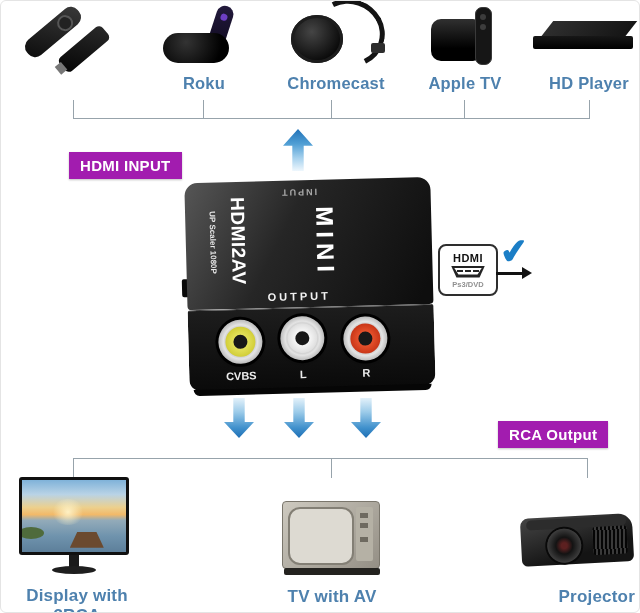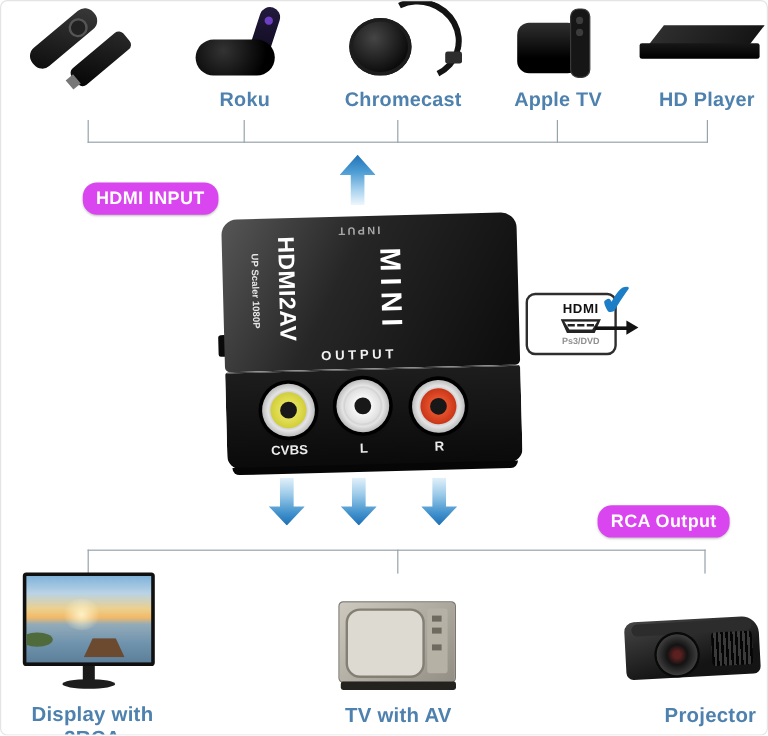--- a/index.html
+++ b/index.html
@@ -32,22 +32,22 @@
     background:linear-gradient(180deg,#2172b8 0%,#4f9ed4 35%,#a8d2ee 70%,#eef7fd 100%);
   }
   .arrow-down{
     width:30px;height:40px;
     clip-path:polygon(31% 0,69% 0,69% 60%,100% 60%,50% 100%,0 60%,31% 60%);
     background:linear-gradient(180deg,#e3f1fa 0%,#9ccbe9 35%,#3f90cc 75%,#1f6fb5 100%);
   }
 
   
   .badge{
-    position:absolute;background:#d946ef;color:#fff;font-weight:bold;
-    font-size:15px;padding:5px 11px;border-radius:12px;letter-spacing:.3px;
+    position:absolute;background:#a21caf;color:#fff;font-weight:bold;
+    font-size:15px;padding:5px 11px;border-radius:0;letter-spacing:.3px;
     box-shadow:0 1px 2px rgba(0,0,0,.25);
   }
 
   
   .ill{position:absolute;}
   
   .remote1{position:absolute;left:20px;top:-2px;width:20px;height:66px;border-radius:9px;
     background:linear-gradient(145deg,#3a3a3a,#0c0c0c);transform:rotate(50deg);}
   .remote1 .ring{position:absolute;left:3px;top:10px;width:12px;height:12px;border-radius:50%;
     border:2px solid #555;background:#222;}
@@ -102,21 +102,21 @@
     box-shadow:0 0 0 3px #000,0 2px 3px rgba(0,0,0,.6);}
   .jack .ring{position:absolute;left:7px;top:7px;width:30px;height:30px;border-radius:50%;}
   .jack .hole{position:absolute;left:15px;top:15px;width:14px;height:14px;border-radius:50%;background:#181818;}
   .jack-cvbs .ring{background:radial-gradient(circle,#eae867 20%,#cdc92f 80%);}
   .jack-l .ring{background:radial-gradient(circle,#ffffff 20%,#d8d8d8 80%);}
   .jack-r .ring{background:radial-gradient(circle,#ef5a33 20%,#c22f12 80%);}
   .jack-label{position:absolute;color:#ececec;font-size:11px;font-weight:bold;text-align:center;width:50px;}
 
   
   .compat-box{position:absolute;background:#fff;border:2px solid #2e2e2e;border-radius:8px;
-    display:flex;flex-direction:column;align-items:center;justify-content:center;gap:2px;padding-left:16px;}
+    display:flex;flex-direction:column;align-items:center;justify-content:center;gap:2px;}
   .compat-title{font-size:11px;font-weight:bold;color:#111;letter-spacing:.5px;}
   .compat-sub{font-size:7.5px;font-weight:bold;color:#909090;}
   .hdmi-icon{width:34px;height:12px;background:#242424;
     clip-path:polygon(0 0,100% 0,84% 100%,16% 100%);position:relative;}
   .hdmi-icon .inner{position:absolute;left:3px;top:2px;width:28px;height:7px;background:#fff;
     clip-path:polygon(0 0,100% 0,84% 100%,16% 100%);}
   .hdmi-icon .dash{position:absolute;left:6px;top:4px;width:22px;height:0;border-top:2px dashed #242424;}
   .rca-icon{position:relative;width:40px;height:12px;}
   .rca-icon .wire{position:absolute;left:2px;top:5px;width:36px;height:2px;background:#bbb;}
   .rca-icon .c{position:absolute;top:0;width:10px;height:10px;border-radius:50%;box-sizing:border-box;}
@@ -289,15 +289,15 @@
   <div class="ill" style="left:520px;top:503px;width:118px;height:70px;">
     <div class="proj-body">
       <div class="proj-top"></div>
       <div class="proj-lens"></div>
       <div class="proj-vent"></div>
     </div>
   </div>
 
   <div class="dev-label big" style="left:2px;top:585px;width:148px;">Display with 3RCA</div>
   <div class="dev-label big" style="left:285px;top:586px;width:92px;">TV with AV</div>
-  <div class="dev-label big" style="left:548px;top:586px;width:86px;">Projector</div>
+  <div class="dev-label big" style="left:548px;top:586px;width:86px;text-align:right;">Projector</div>
 
 </div>
 
 </body></html>

